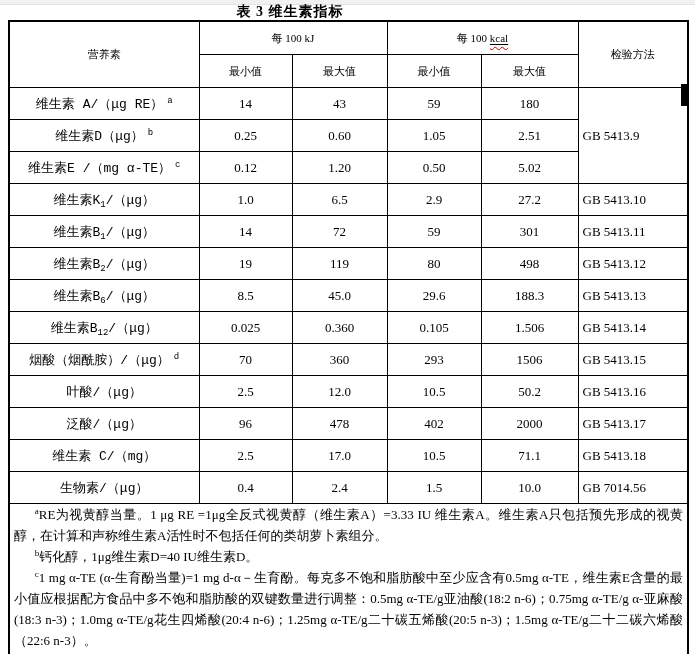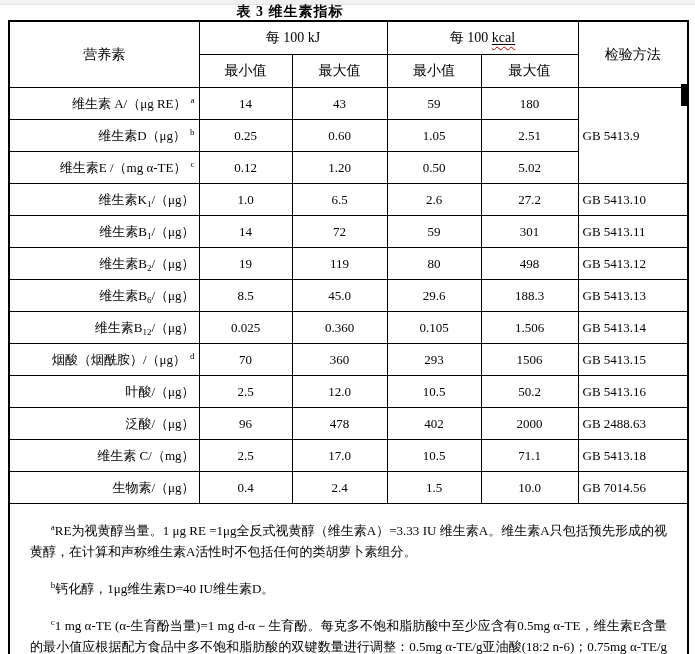--- a/index.html
+++ b/index.html
@@ -22,43 +22,43 @@
     border-collapse:collapse;table-layout:fixed;
     border:2px solid #000;
     font-size:13px;
   }
   table.vitamin td{
     border:1px solid #000;
     padding:0 4px;
     overflow:hidden;
     vertical-align:middle;
   }
-  td.hdr{text-align:center;height:32px;font-size:14px;}
-  td.lbl{text-align:right;padding-left:8px;height:31px;white-space:nowrap;}
+  td.hdr{text-align:center;height:32px;font-size:11px;}
+  td.lbl{text-align:center;padding-left:8px;height:31px;white-space:nowrap;font-family:Liberation Mono, monospace;}
   td.num{text-align:center;height:31px;}
   td.method{}
   sub.ss{font-size:9px;vertical-align:-3px;line-height:0;}
   sup.fn{font-size:9px;vertical-align:5px;line-height:0;margin-left:4px;}
   .spell{
     text-decoration:underline wavy #c00000;
     text-decoration-thickness:1px;
     text-underline-offset:4px;
   }
   .spell .u{
     text-decoration:underline solid #000;
     text-decoration-thickness:1px;
     text-underline-offset:2px;
   }
   td.footnotes{
     padding:5px 6px 4px 6px;
     font-size:13px;
     vertical-align:top;
   }
   td.footnotes p{
-    margin:16px;
+    margin:0;
     line-height:21px;
     text-indent:1.6em;
     text-align:justify;
   }
   .cursor-artifact{
     position:absolute;left:681px;top:84px;width:6px;height:22px;
     background:#000;
   }
 </style>
 </head>
@@ -110,21 +110,21 @@
       <td class="lbl"><span>维生素E /（mg α-TE）</span><sup class="fn">c</sup></td>
       <td class="num">0.12</td>
       <td class="num">1.20</td>
       <td class="num">0.50</td>
       <td class="num">5.02</td>
     </tr>
     <tr>
       <td class="lbl"><span>维生素K</span><sub class="ss">1</sub><span>/（μg）</span></td>
       <td class="num">1.0</td>
       <td class="num">6.5</td>
-      <td class="num">2.6</td>
+      <td class="num">2.9</td>
       <td class="num">27.2</td>
       <td class="method">GB 5413.10</td>
     </tr>
     <tr>
       <td class="lbl"><span>维生素B</span><sub class="ss">1</sub><span>/（μg）</span></td>
       <td class="num">14</td>
       <td class="num">72</td>
       <td class="num">59</td>
       <td class="num">301</td>
       <td class="method">GB 5413.11</td>
@@ -168,21 +168,21 @@
       <td class="num">10.5</td>
       <td class="num">50.2</td>
       <td class="method">GB 5413.16</td>
     </tr>
     <tr>
       <td class="lbl"><span>泛酸/（μg）</span></td>
       <td class="num">96</td>
       <td class="num">478</td>
       <td class="num">402</td>
       <td class="num">2000</td>
-      <td class="method">GB 2488.63</td>
+      <td class="method">GB 5413.17</td>
     </tr>
     <tr>
       <td class="lbl"><span>维生素 C/（mg）</span></td>
       <td class="num">2.5</td>
       <td class="num">17.0</td>
       <td class="num">10.5</td>
       <td class="num">71.1</td>
       <td class="method">GB 5413.18</td>
     </tr>
     <tr>

